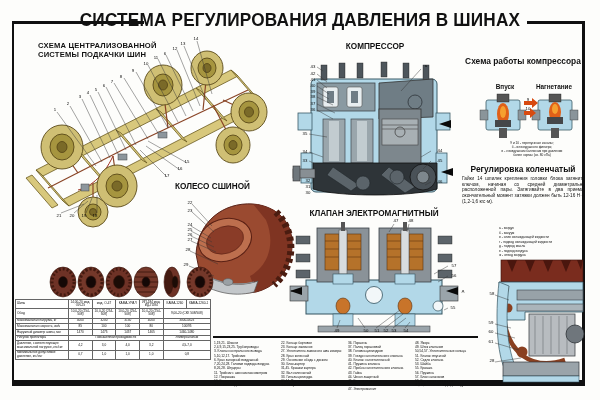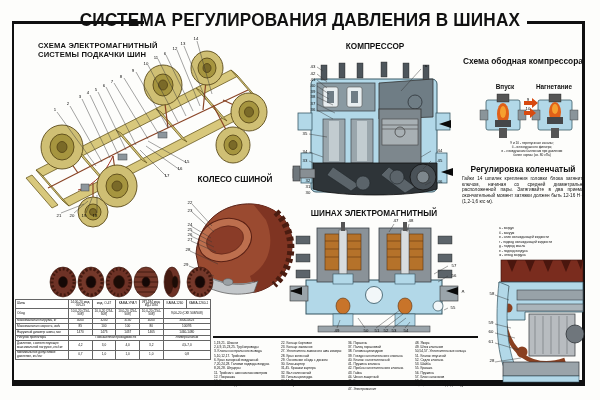--- a/index.html
+++ b/index.html
@@ -34,26 +34,26 @@
 
 <div class="frame" style="left:12px;top:21px;width:2px;height:365px;"></div>
 <div class="frame" style="left:582px;top:21px;width:3px;height:365px;"></div>
 <div class="frame" style="left:12px;top:21px;width:132px;height:2.5px;"></div>
 <div class="frame" style="left:527px;top:21px;width:58px;height:2.5px;"></div>
 <div class="frame" style="left:12px;top:380px;width:573px;height:6px;"></div>
 <div class="frame" style="left:213px;top:336px;width:265px;height:2px;"></div>
 
 <div id="title">СИСТЕМА РЕГУЛИРОВАНИЯ ДАВЛЕНИЯ В ШИНАХ</div>
 
-<div class="h-sec" style="left:38px;top:41px;">СХЕМА ЭЛЕКТРОМАГНИТНЫЙ
+<div class="h-sec" style="left:38px;top:41px;">СХЕМА ЦЕНТРАЛИЗОВАННОЙ
 СИСТЕМЫ ПОДКАЧКИ ШИН</div>
 <div class="h-sub" style="left:295px;top:42px;width:160px;text-align:center;">КОМПРЕССОР</div>
-<div class="h-sub" style="left:175px;top:175px;width:120px;text-align:center;">КОЛЕСО СШИНОЙ</div>
-<div class="h-sub" style="left:288px;top:209px;width:172px;text-align:center;">ШИНАХ ЭЛЕКТРОМАГНИТНЫЙ</div>
-<div class="h-sub" style="left:462px;top:56px;width:122px;text-align:center;font-size:8.4px;">Схема ободная компрессора</div>
+<div class="h-sub" style="left:175px;top:182px;width:120px;">КОЛЕСО СШИНОЙ</div>
+<div class="h-sub" style="left:288px;top:209px;width:172px;text-align:center;">КЛАПАН ЭЛЕКТРОМАГНИТНЫЙ</div>
+<div class="h-sub" style="left:462px;top:56px;width:122px;text-align:center;font-size:8.4px;">Схема работы компрессора</div>
 <div class="h-min" style="left:486px;top:83px;width:38px;text-align:center;">Впуск</div>
 <div class="h-min" style="left:528px;top:83px;width:52px;text-align:center;">Нагнетание</div>
 <div class="h-sub" style="left:462px;top:164px;width:122px;text-align:center;font-size:8.4px;">Регулировка коленчатый</div>
 <div id="adj-text">Гайки 14 шпилек крепления головки блока затяните ключом, начиная со средней диаметрально расположенной пары. Затягивайте в два приема; окончательный момент затяжки должен быть 12-16 Н·м (1,2-1,6 кгс·м).</div>
 
 <div id="scheme-caption">
     <div>9 и 10 - перепускные каналы;</div>
     <div>б - из воздушного фильтра;</div>
     <div>в - к воздушным баллонам при давлении</div>
     <div>более нормы (св. 80 кПа)</div>

